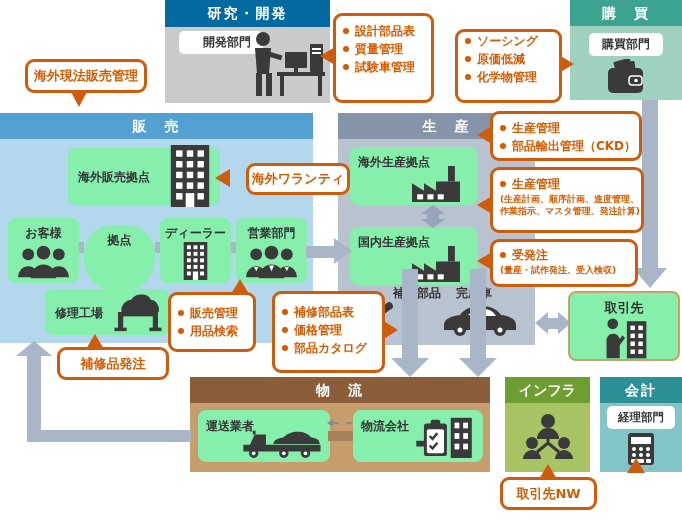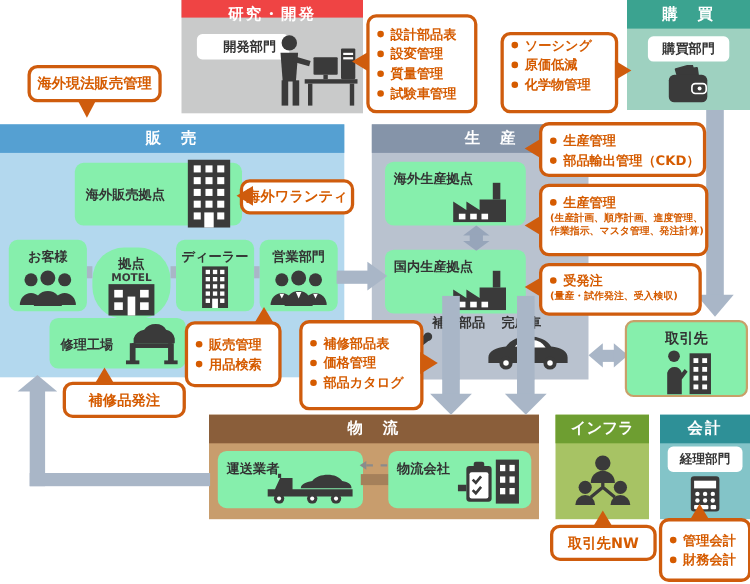--- a/index.html
+++ b/index.html
@@ -23,21 +23,21 @@
   .dot{width:6px;height:6px;border-radius:50%;background:#d55b00;flex:none;}
   .note{font-size:9px;line-height:1.35;font-weight:bold;white-space:nowrap;}
   .tail{position:absolute;width:0;height:0;z-index:7;}
 </style>
 </head>
 <body>
 
 <div class="stage">
 
   <div class="sec" style="left:165px;top:0;width:165px;height:103px;background:#c9caca;">
-    <div class="hd" style="height:16px;line-height:27px;background:#ef4444;">研究・開発</div>
+    <div class="hd" style="height:27px;line-height:27px;background:#0369a1;">研究・開発</div>
     <div class="pill" style="left:14px;top:31px;width:72px;height:23px;line-height:23px;padding-left:12px;">開発部門</div>
     <span class="ic" style="left:78px;top:30px;width:84px;height:68px;">
       <svg viewBox="0 0 84 68">
           <g fill="#3a3a3a">
         <circle cx="20" cy="9" r="7"></circle>
             <path d="M12 18h16l-2 26H14z"></path>
         <rect x="24" y="21" width="16" height="5" transform="rotate(16 24 21)"></rect>
         <rect x="13" y="43" width="6" height="23"></rect>
             <rect x="23" y="43" width="6" height="23"></rect>
         <rect x="34" y="42" width="48" height="4"></rect>
@@ -107,33 +107,20 @@
           <circle cx="49" cy="11" r="7"></circle>
               <path d="M37 38a12 13 0 0 1 24 0z"></path>
           <circle cx="31" cy="9" r="8"></circle>
               <path d="M16 39a15 16 0 0 1 30 0z"></path>
         </g>
           </svg>
       </span>
     </div>
     <div class="wbox" style="left:84px;top:112px;width:71px;height:65px;border-radius:29px;">
       <span class="lbl" style="left:0;right:0;top:7px;text-align:center;">拠点</span>
-      <span class="ic" style="left:9px;top:22px;width:53px;height:40px;">
-        <svg viewBox="0 0 56 46">
-            <text x="28" y="10" text-anchor="middle" font-size="11" font-weight="bold" fill="#3a3a3a">MOTEL</text>
-          <rect x="4" y="13" width="48" height="33" fill="#3a3a3a"></rect>
-            <g fill="#fff">
-          <rect x="10" y="19" width="9" height="8"></rect>
-              <rect x="37" y="19" width="9" height="8"></rect>
-          <rect x="10" y="32" width="9" height="8"></rect>
-              <rect x="37" y="32" width="9" height="8"></rect>
-          <rect x="24" y="26" width="8" height="20"></rect>
-            </g>
-          </svg>
-      </span>
     </div>
     <div class="wbox" style="left:160px;top:105px;width:71px;height:65px;">
       <span class="lbl" style="left:0;right:0;top:7px;text-align:center;">ディーラー</span>
       <span class="ic" style="left:21px;top:24px;width:29px;height:38px;">
         <svg viewBox="0 0 40 58">
             <rect x="2" width="36" height="58" fill="#3a3a3a"></rect>
             <g fill="#fff">
           <rect x="7" y="5" width="6" height="6"></rect>
               <rect x="17" y="5" width="6" height="6"></rect>
               <rect x="27" y="5" width="6" height="6"></rect>
@@ -405,24 +392,20 @@
   </div>
   <span class="tail" style="left:70px;top:90px;border-left:9px solid transparent;border-right:9px solid transparent;border-top:17px solid #cf5c0d;"></span>
 
   <div class="co" style="left:333px;top:13px;width:101px;height:90px;">
     <div class="li">
         <span class="dot"></span>
         <span>設計部品表</span>
       </div>
     <div class="li">
         <span class="dot"></span>
-        <span>設変管理</span>
-      </div>
-    <div class="li">
-        <span class="dot"></span>
         <span>質量管理</span>
       </div>
     <div class="li">
         <span class="dot"></span>
         <span>試験車管理</span>
       </div>
   </div>
   <span class="tail" style="left:320px;top:47px;border-top:9px solid transparent;border-bottom:9px solid transparent;border-right:15px solid #cf5c0d;"></span>
 
   <div class="co" style="left:455px;top:29px;width:107px;height:74px;padding-top:0;">
@@ -434,21 +417,21 @@
         <span class="dot"></span>
         <span>原価低減</span>
       </div>
     <div class="li">
         <span class="dot"></span>
         <span>化学物管理</span>
       </div>
   </div>
   <span class="tail" style="left:559px;top:55px;border-top:9px solid transparent;border-bottom:9px solid transparent;border-left:15px solid #cf5c0d;"></span>
 
-  <div class="co single" style="left:218px;top:163px;width:104px;height:32px;text-align:center;">
+  <div class="co single" style="left:246px;top:163px;width:104px;height:32px;text-align:center;">
     <span>海外ワランティ</span>
   </div>
   <span class="tail" style="left:215px;top:169px;border-top:9px solid transparent;border-bottom:9px solid transparent;border-right:15px solid #cf5c0d;"></span>
 
   <div class="co" style="left:168px;top:292px;width:88px;height:60px;padding-top:9px;">
     <div class="li">
         <span class="dot"></span>
         <span>販売管理</span>
       </div>
     <div class="li">
@@ -508,25 +491,15 @@
       </div>
     <div class="note">(量産・試作発注、受入検収)</div>
   </div>
   <span class="tail" style="left:477px;top:252px;border-top:9px solid transparent;border-bottom:9px solid transparent;border-right:15px solid #cf5c0d;"></span>
 
   <div class="co single" style="left:500px;top:477px;width:97px;height:33px;">
     <span>取引先NW</span>
   </div>
   <span class="tail" style="left:539px;top:464px;border-left:9px solid transparent;border-right:9px solid transparent;border-bottom:15px solid #cf5c0d;"></span>
 
-  <div class="co" style="left:599px;top:471px;width:84px;height:58px;padding-top:8px;">
-    <div class="li">
-        <span class="dot"></span>
-        <span>管理会計</span>
-      </div>
-    <div class="li">
-        <span class="dot"></span>
-        <span>財務会計</span>
-      </div>
-  </div>
   <span class="tail" style="left:627px;top:458px;border-left:9px solid transparent;border-right:9px solid transparent;border-bottom:15px solid #cf5c0d;"></span>
 
 </div>
 
 </body></html>

